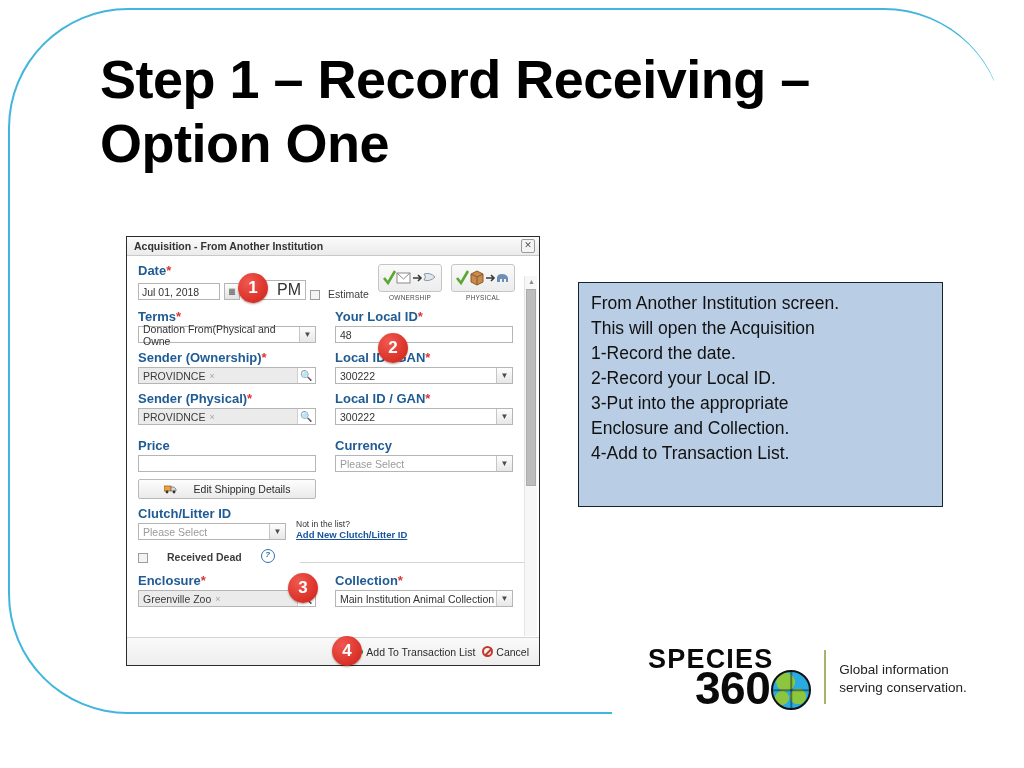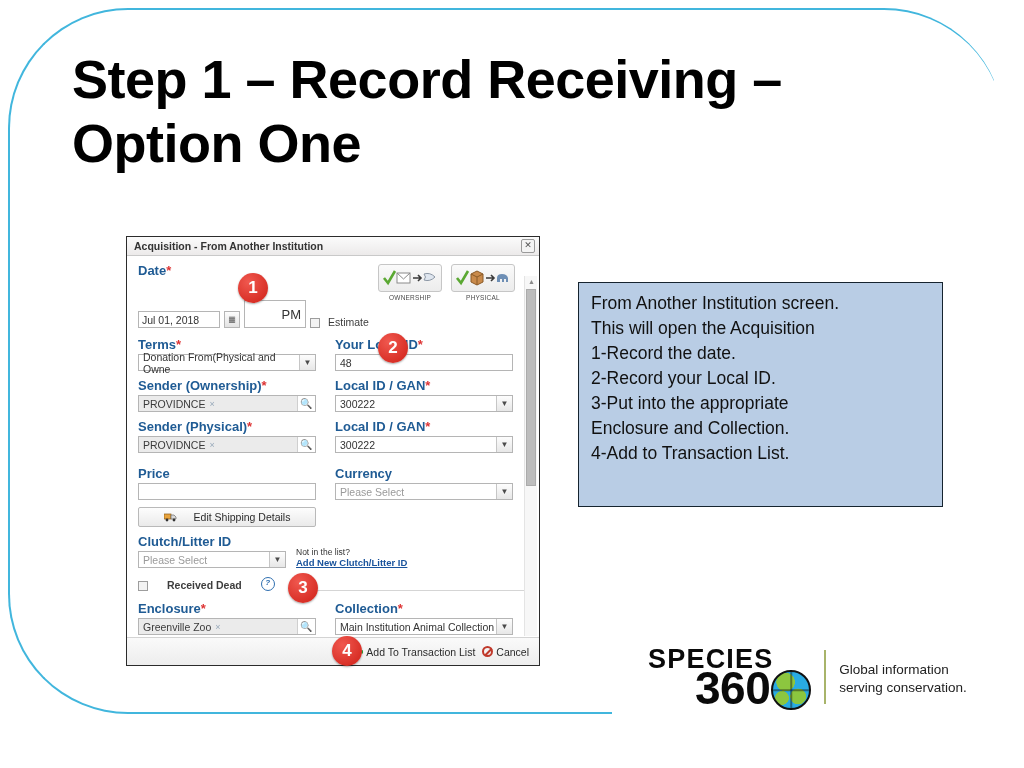--- a/index.html
+++ b/index.html
@@ -42,21 +42,21 @@
     left: 994px;
     top: 40px;
     width: 30px;
     height: 660px;
     background: #ffffff;
   }
 
   
   #slide-title {
     position: absolute;
-    left: 72px;
+    left: 100px;
     top: 48px;
     width: 880px;
     font-size: 54px;
     font-weight: bold;
     line-height: 1.18;
     color: #000000;
     letter-spacing: -0.5px;
     font-family: "Liberation Sans", sans-serif;
   }
 
@@ -196,24 +196,24 @@
     font-size: 10.5px; display: flex; align-items: center;
     padding: 0 3px; box-sizing: border-box; background:#fff;
   }
   #date-picker-btn {
     width: 16px; height: 17px; border: 1px solid #b5b5b5;
     background: linear-gradient(#fdfdfd,#e3e3e3);
     display:flex; align-items:center; justify-content:center;
     font-size: 8px; color: #555; box-sizing: border-box;
   }
   #time-input {
-    width: 62px; height: 28px; border: 1px solid #b5b5b5;
-    font-size: 13px; display: flex; align-items: center;
+    width: 62px; height: 20px; border: 1px solid #b5b5b5;
+    font-size: 16px; display: flex; align-items: center;
     justify-content: flex-end;
-    padding: 0 4px; box-sizing: border-box; background:#fff;margin-top:20px;
+    padding: 0 4px; box-sizing: border-box; background:#fff;
   }
   .ck {
     width: 10px; height: 10px;
     border: 1px solid #9d9d9d; background: #f3f3f3;
     display: inline-block; box-sizing: border-box;
     vertical-align: middle;
   }
   .ck-label { font-size: 10.5px; color: #3d3d3d; margin-left: 4px; }
 
   

